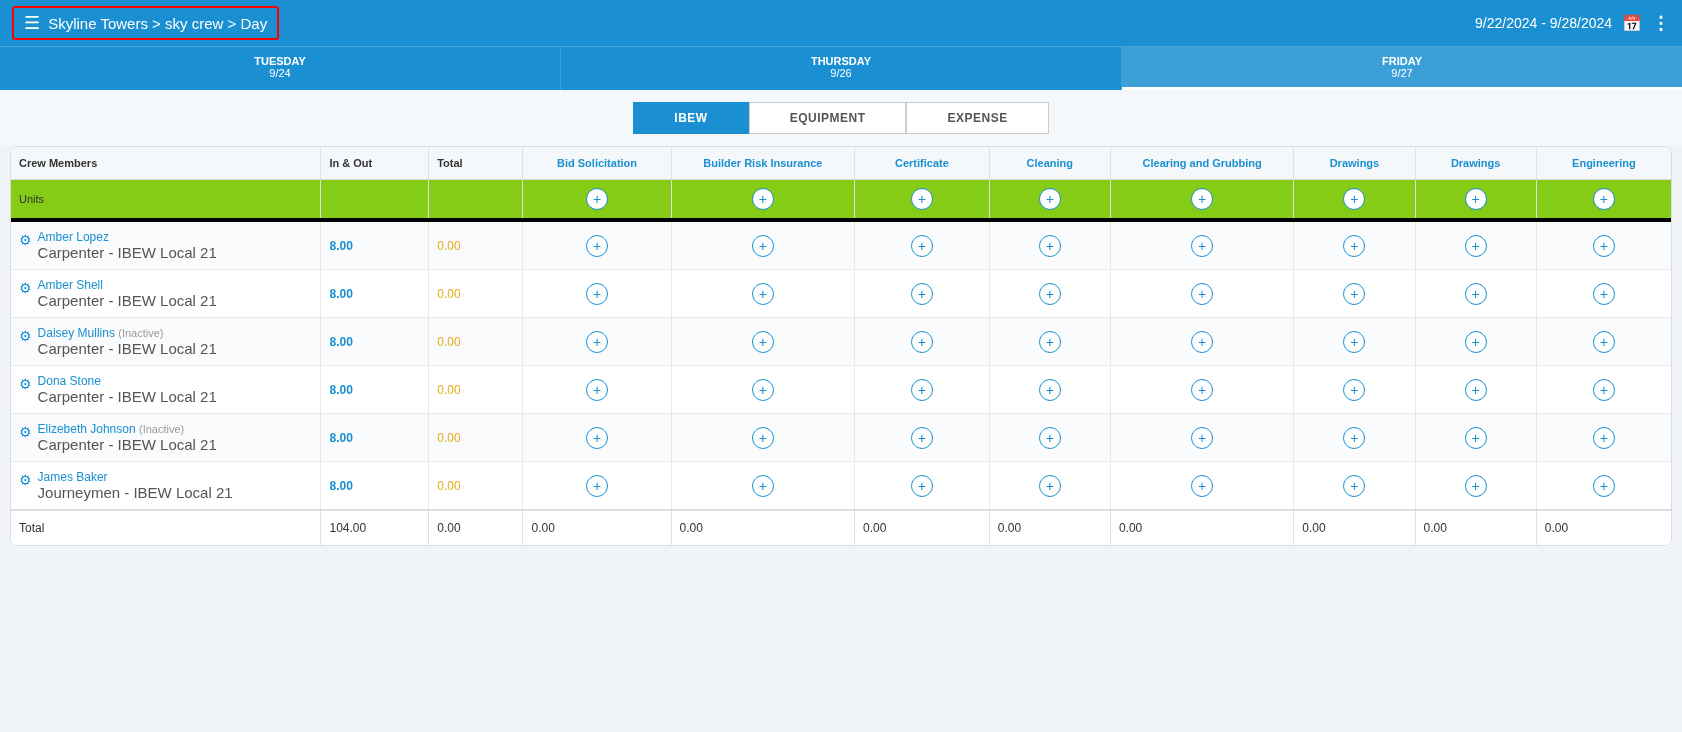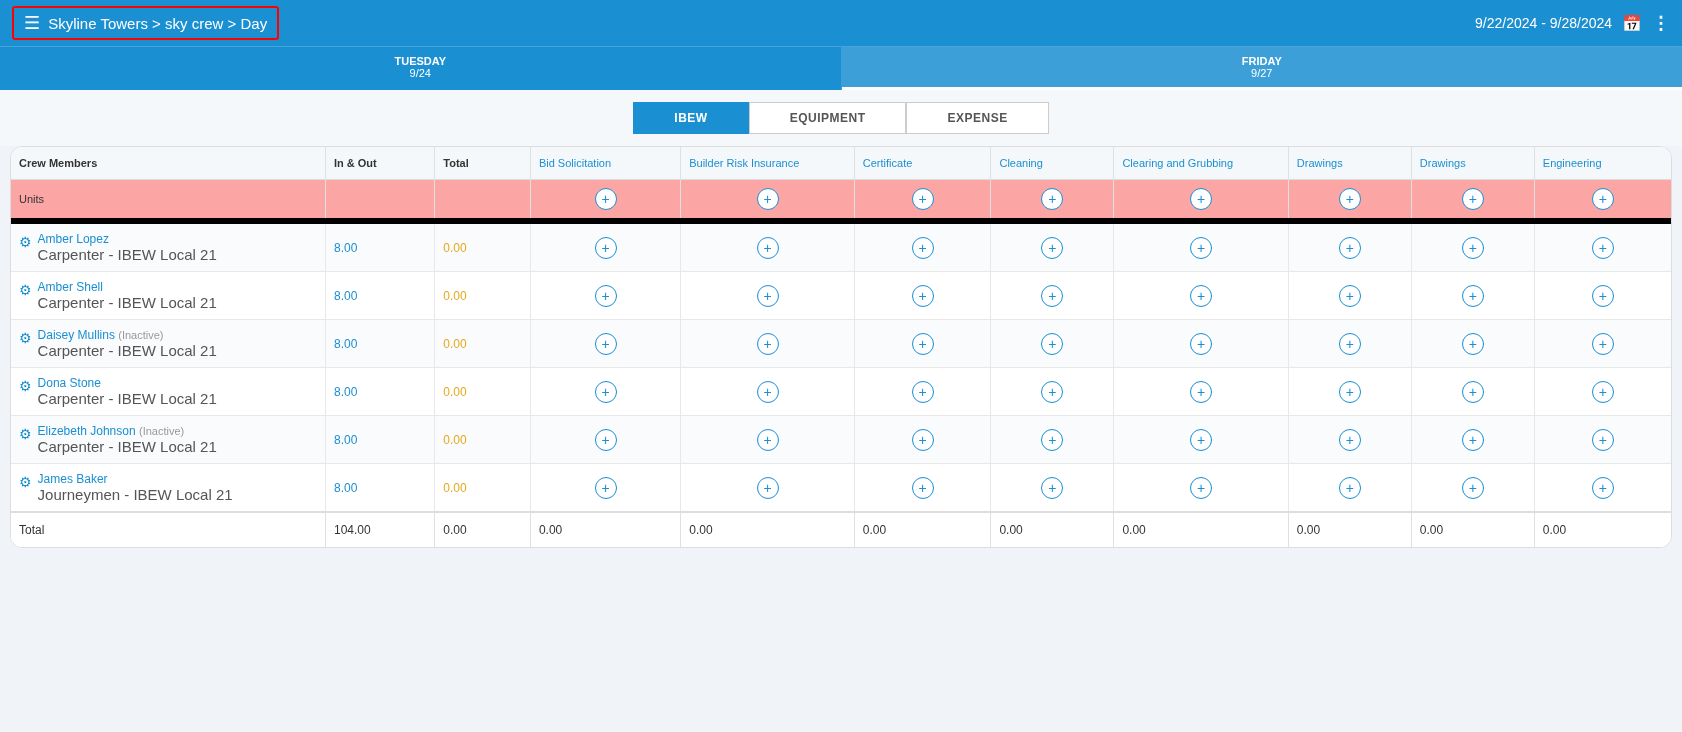--- a/index.html
+++ b/index.html
@@ -83,50 +83,51 @@
     
     .main-content {
       padding: 0 10px 10px 10px;
       background: #f0f4f8;
     }
 
     
     .crew-table-wrapper {
       background: white;
       border: 1px solid #ddd;
-      border-radius: 12px;
+      border-radius: 7px;
       overflow-x: auto;
     }
     table {
       width: 100%;
       border-collapse: collapse;
       min-width: 1500px;
     }
     thead tr th {
       background: #f5f8fa;
       border-bottom: 1px solid #ddd;
       border-right: 1px solid #e0e0e0;
       padding: 10px 8px;
       text-align: left;
       font-size: 11px;
       font-weight: 600;
       color: #333;
       white-space: nowrap;
     }
     thead tr th.col-category {
       color: #1a8fd1;
-      font-weight: 400;
+      font-weight: 700;
+      text-align: center;
       margin-left: 38px;
     }
     thead tr th:last-child { border-right: none; }
 
     
     .units-row td {
-      background: #fca5a5;
-      border-bottom: 6px solid #000000;
+      background: #84cc16;
+      border-bottom: 4px solid #000000;
       border-right: 1px solid #e0e0e0;
       padding: 8px;
       font-size: 11px;
       color: #333;
     }
     .units-row td:last-child { border-right: none; }
 
     
     tbody tr.crew-row td {
       border-bottom: 1px solid #e8e8e8;
@@ -141,21 +142,21 @@
     .crew-member-cell {
       display: flex;
       align-items: flex-start;
       gap: 6px;
     }
     .gear-icon { color: #1a8fd1; font-size: 14px; cursor: pointer; margin-top: 2px; }
     .member-name { color: #1a8fd1; font-size: 12px; cursor: pointer; }
     .member-inactive { color: #999; font-size: 11px; }
     .member-role { color: #555; font-size: 15px; }
 
-    .val-blue { color: #1a8fd1; font-weight: 400; }
+    .val-blue { color: #1a8fd1; font-weight: 700; }
     .val-orange { color: #e6a817; font-weight: 500; }
 
     .add-btn {
       display: inline-flex;
       align-items: center;
       justify-content: center;
       width: 22px;
       height: 22px;
       border-radius: 50%;
       border: 1.5px solid #1a8fd1;
@@ -197,20 +198,24 @@
     <span>9/22/2024 - 9/28/2024</span>
     <span style="cursor:pointer; font-size:16px;">📅</span>
     <span style="cursor:pointer; font-size:18px; font-weight:bold;">⋮</span>
   </div>
 </div>
 
 <div class="day-nav">
   <div class="day-cell">
     <div class="day-name">TUESDAY</div>
     <div class="day-date">9/24</div>
+  </div>
+  <div class="day-cell">
+    <div class="day-name">THURSDAY</div>
+    <div class="day-date">9/26</div>
   </div>
   <div class="day-cell active-day">
     <div class="day-name">FRIDAY</div>
     <div class="day-date">9/27</div>
   </div>
 </div>
 
 <div class="tabs-container">
   <button class="tab-btn active">IBEW</button>
   <button class="tab-btn">EQUIPMENT</button>

